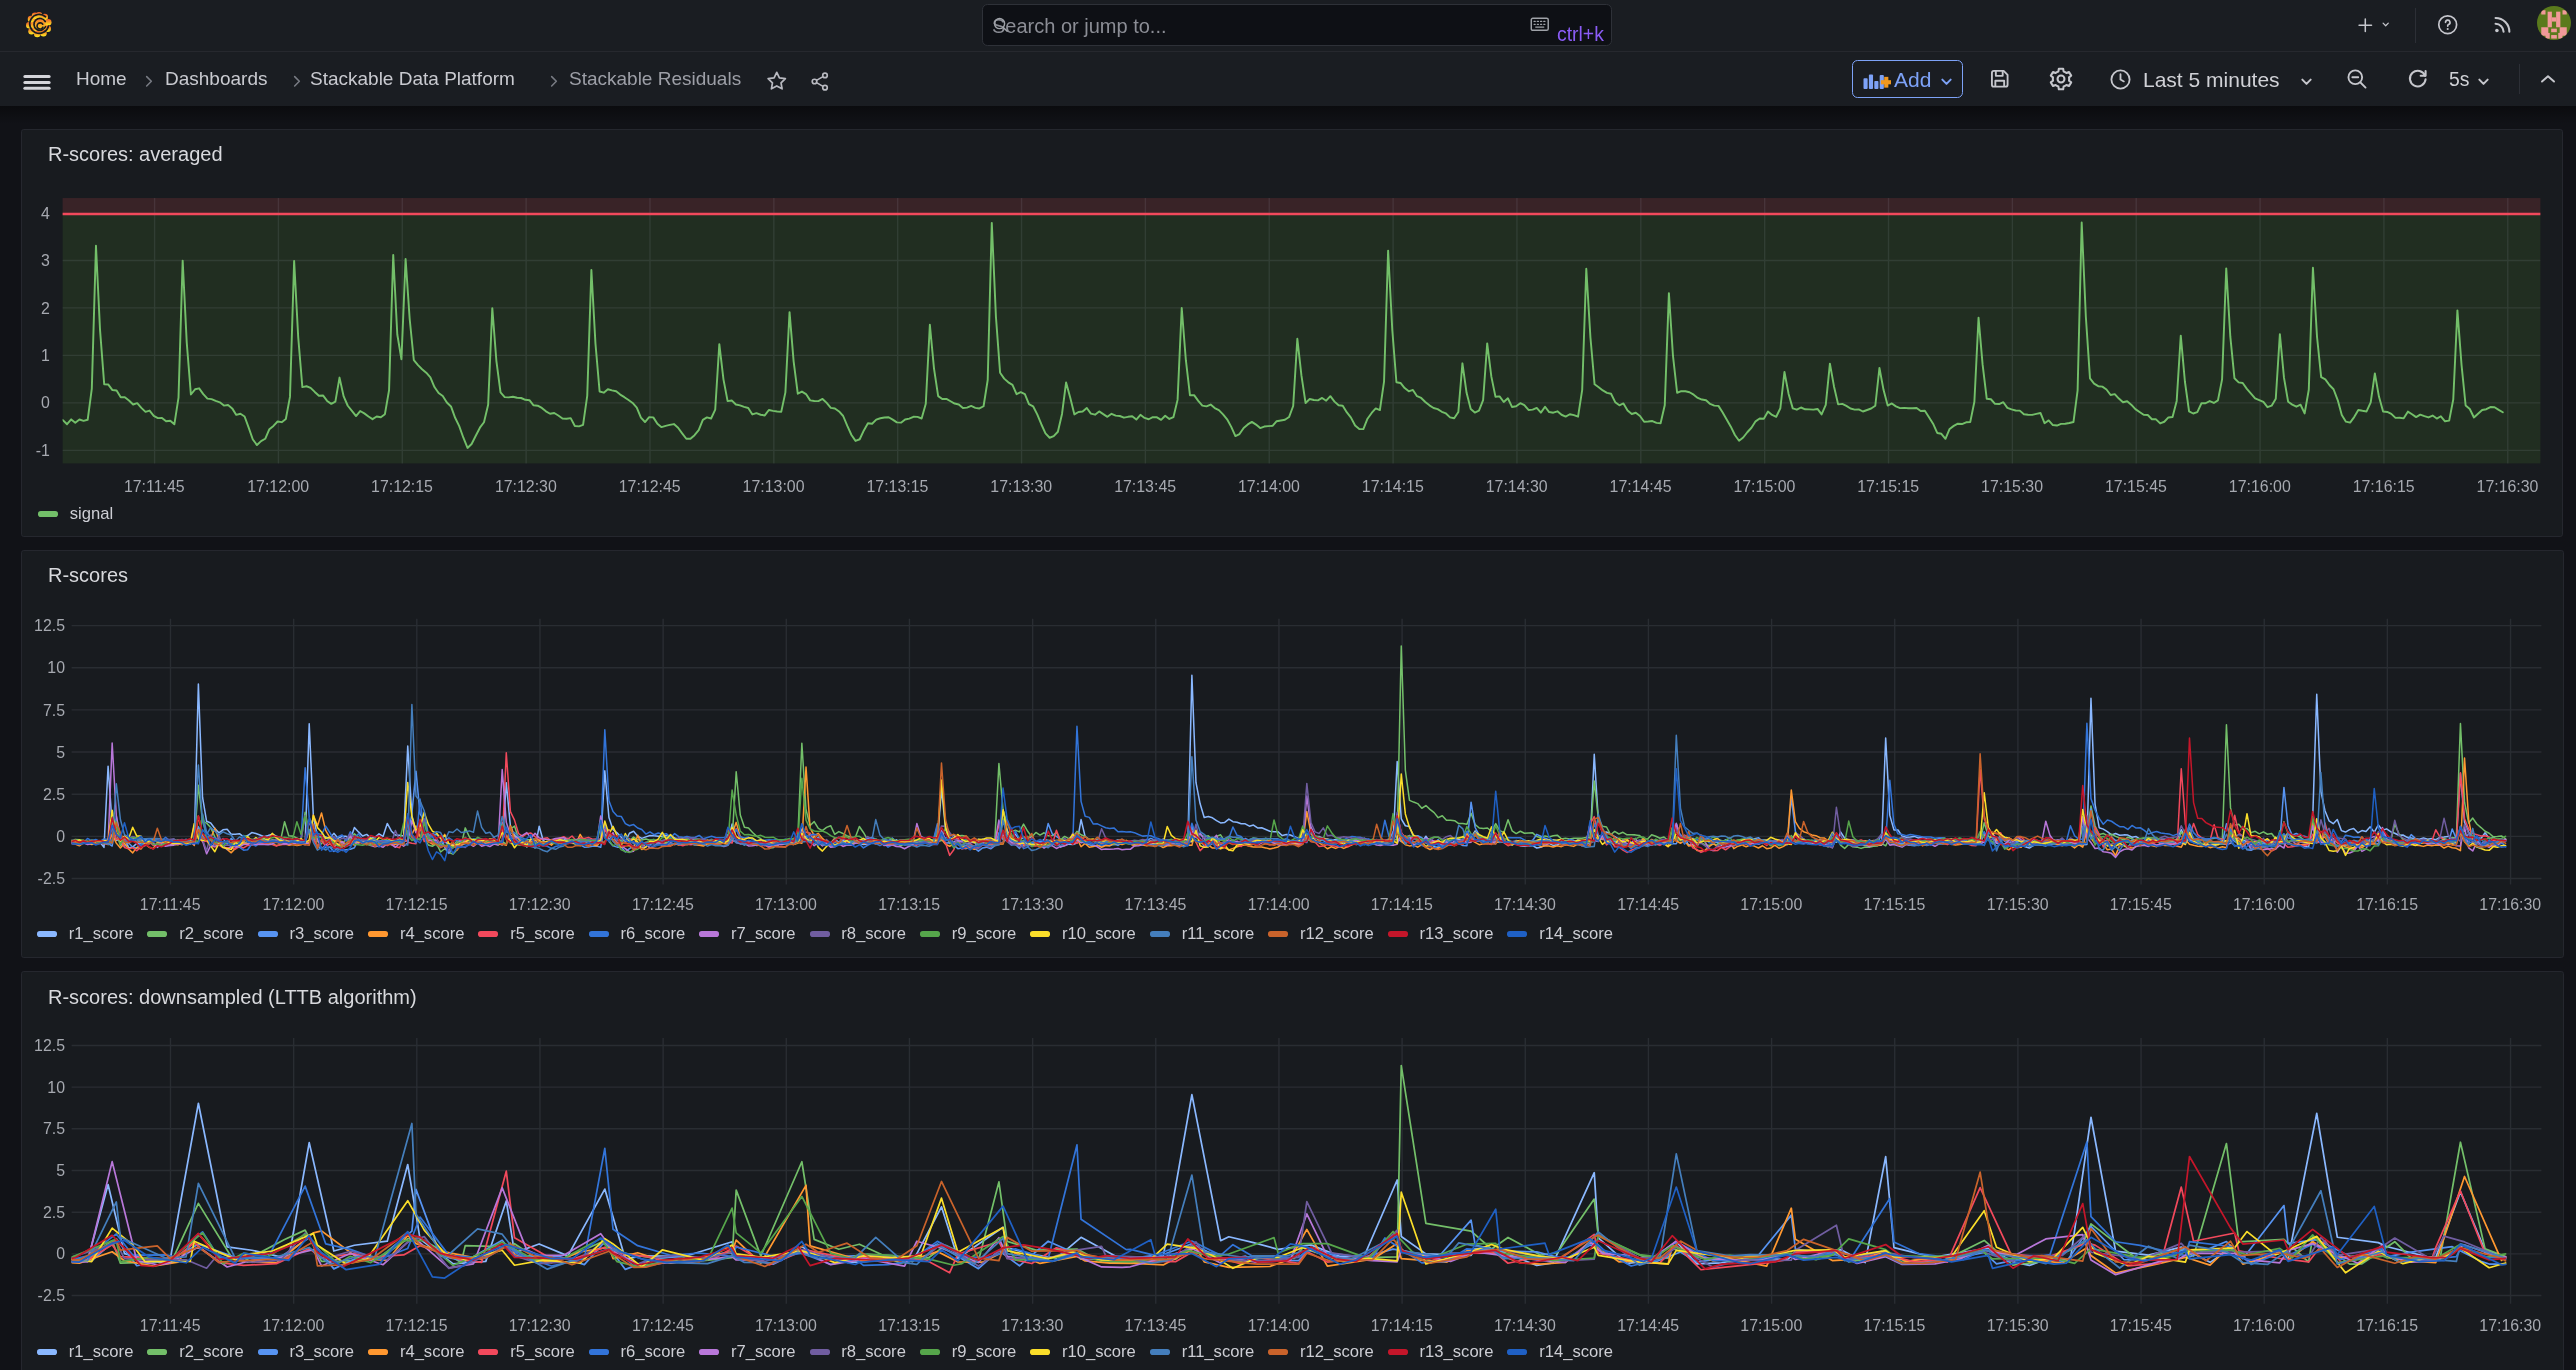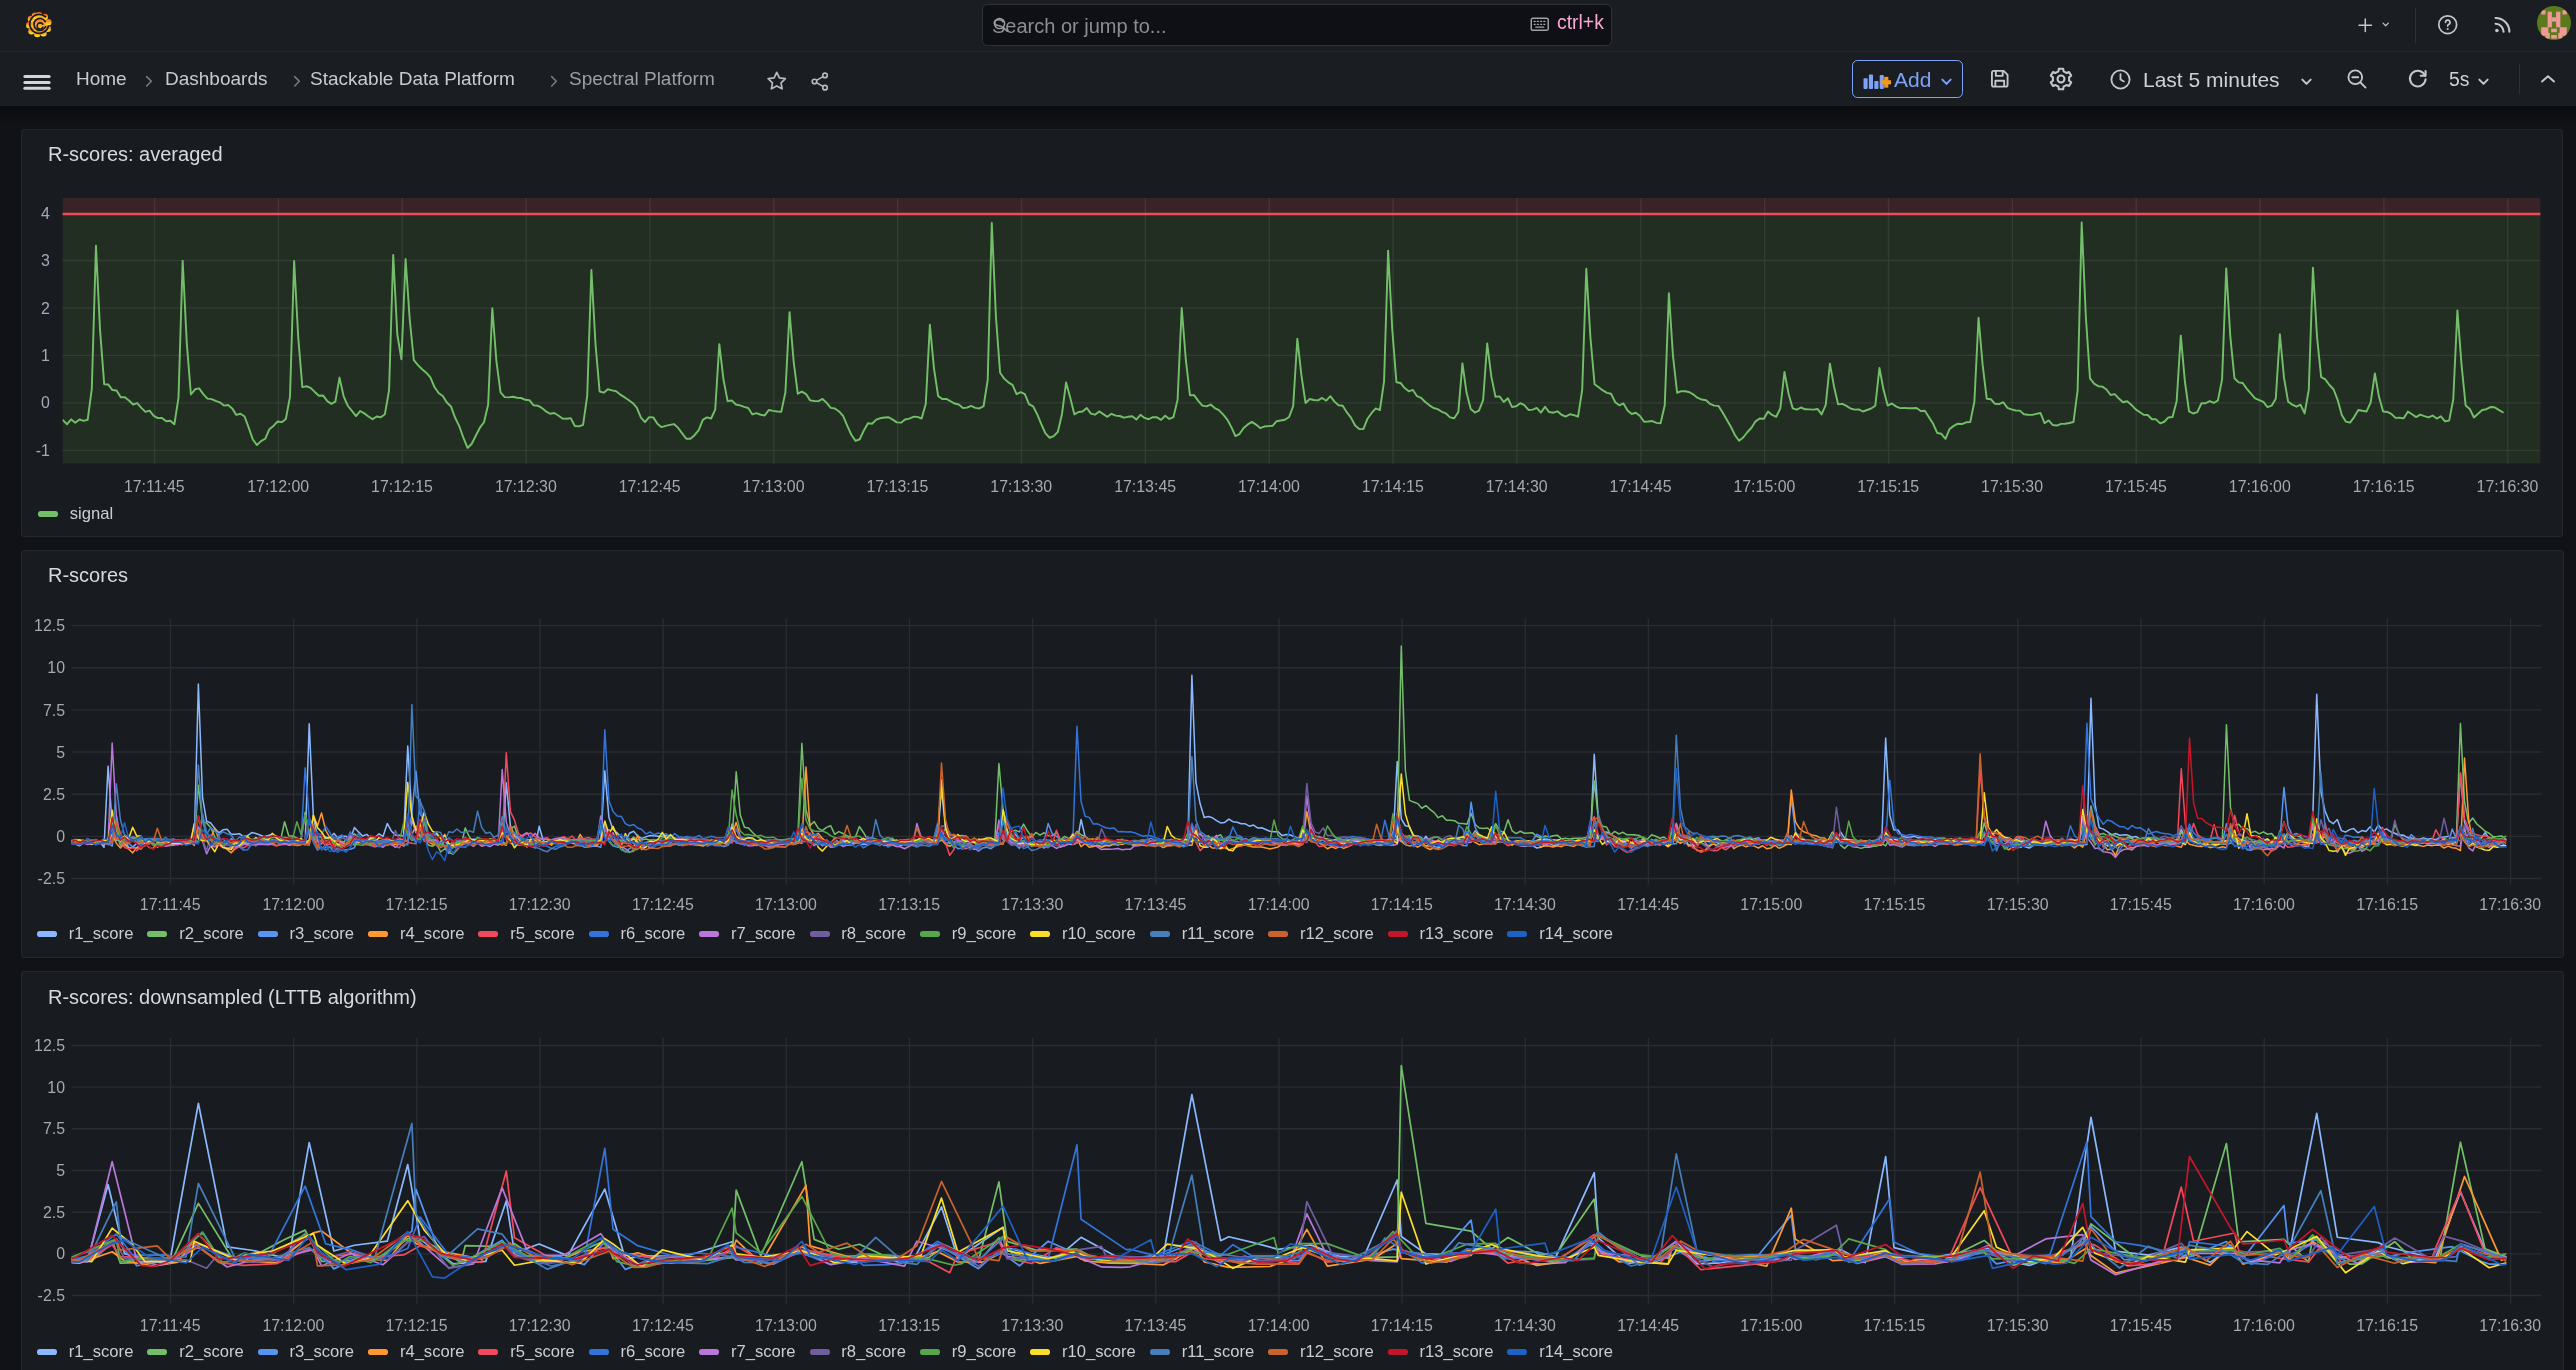--- a/index.html
+++ b/index.html
@@ -13,25 +13,25 @@
 .crumb { position:absolute; top:68px; font-size:19px; color:#c9cad0; }
 .searchbox { position:absolute; left:982px; top:3.5px; width:630px; height:42px; background:#0e1015;
   border:1px solid #2e3138; border-radius:5.5px; }
 </style></head>
 <body>
 <div class="hdr1"></div>
 <div class="hdr2"></div>
 <div class="hshadow"></div>
 <div class="searchbox"></div>
 <div class="crumb" style="left:992px;top:14.5px;color:#8b8d95;font-size:20px">Search or jump to...</div>
-<div class="crumb" style="left:1557px;top:11px;color:#f9a8d4;font-size:19.4px">ctrl+k</div>
+<div class="crumb" style="left:1557px;top:23px;color:#8b5cf6;font-size:19.4px">ctrl+k</div>
 <div class="crumb" style="left:76px">Home</div>
 <div class="crumb" style="left:165px">Dashboards</div>
 <div class="crumb" style="left:310px">Stackable Data Platform</div>
-<div class="crumb" style="left:569px;color:#9d9fa7">Spectral Platform</div>
+<div class="crumb" style="left:569px;color:#9d9fa7">Stackable Residuals</div>
 <div class="panel" style="left:21px;top:129px;width:2542px;height:408px"></div>
 <div class="panel" style="left:21px;top:550px;width:2543px;height:408px"></div>
 <div class="panel" style="left:21px;top:971px;width:2543px;height:408px"></div>
 <div class="ptitle" style="left:33px;top:140px">R-scores: averaged</div>
 <div class="ptitle" style="left:33px;top:561px">R-scores</div>
 <div class="ptitle" style="left:33px;top:983px">R-scores: downsampled (LTTB algorithm)</div>
 <svg style="position:absolute;left:0;top:0" width="2576" height="1371" viewBox="0 0 3723 1981" font-family="Liberation Sans, sans-serif">
 <rect x="90.5" y="286.0" width="3581.0" height="23.0" fill="#392327"></rect>
 <rect x="90.5" y="309" width="3581.0" height="360.5" fill="#212e21"></rect>
 <path d="M223.4 286.0V669.5 M402.4 286.0V669.5 M581.4 286.0V669.5 M760.4 286.0V669.5 M939.4 286.0V669.5 M1118.4 286.0V669.5 M1297.4 286.0V669.5 M1476.4 286.0V669.5 M1655.4 286.0V669.5 M1834.4 286.0V669.5 M2013.4 286.0V669.5 M2192.4 286.0V669.5 M2371.4 286.0V669.5 M2550.4 286.0V669.5 M2729.4 286.0V669.5 M2908.4 286.0V669.5 M3087.4 286.0V669.5 M3266.4 286.0V669.5 M3445.4 286.0V669.5 M3624.4 286.0V669.5 M90.5 376.2H3671.5 M90.5 444.8H3671.5 M90.5 513.4H3671.5 M90.5 582.0H3671.5 M90.5 650.6H3671.5" stroke="rgba(200,210,225,0.10)" stroke-width="2" fill="none"></path>

